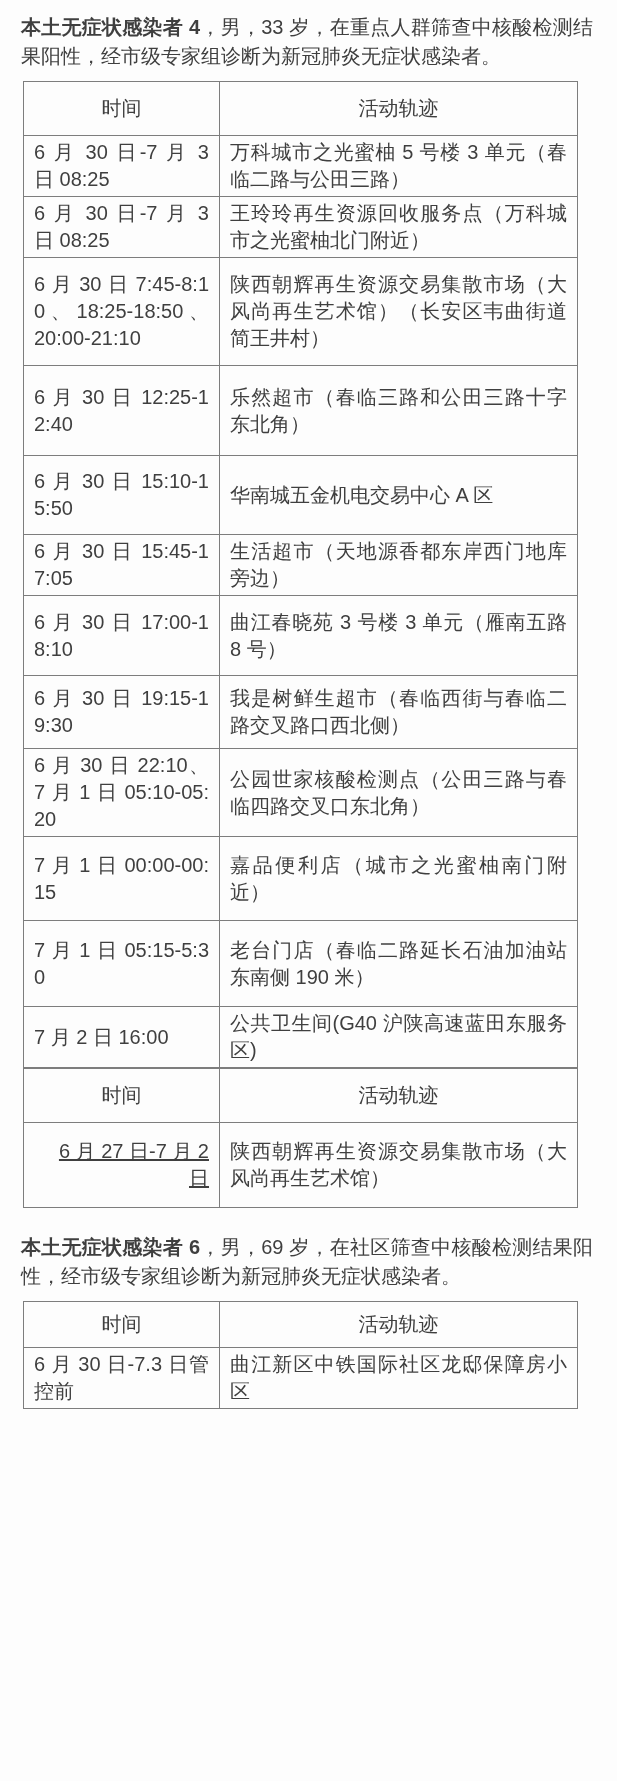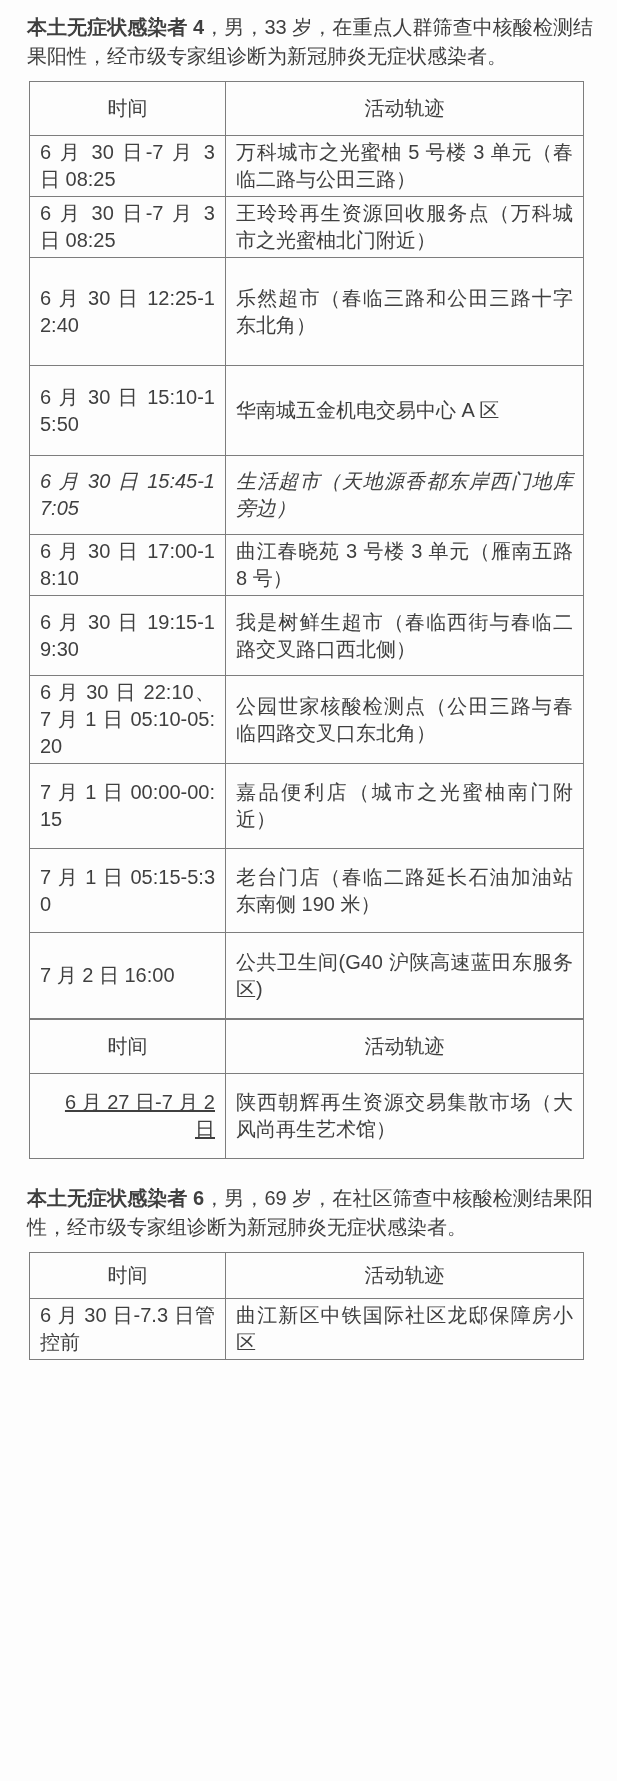--- a/index.html
+++ b/index.html
@@ -9,21 +9,21 @@
     overflow: hidden;
     background: #fdfdfd;
     color: #3f3f3f;
     font-family: "Liberation Sans", "DejaVu Sans", sans-serif;
     font-size: 20px;
   }
   .page {
     box-sizing: border-box;
     width: 617px;
     height: 1781px;
-    padding: 13px 24px 0 27px;
+    padding: 13px 24px 0 21px;
   }
   p.case-intro {
     margin: 0 0 10px 0;
     line-height: 29px;
     text-align: justify;
   }
   section + section p.case-intro { margin-top: 25px; }
   p.case-intro b { font-weight: bold; }
   table.activity-table {
     border-collapse: collapse;
@@ -45,21 +45,21 @@
   table.activity-table col.c-act  { width: 358px; }
   table.activity-table th { }
   td.time { text-align: justify; }
   td.activity { text-align: justify; }
   
   #t0 thead tr { height: 54px; }
   #t0 tbody tr:nth-child(1)  { height: 60px; }
   #t0 tbody tr:nth-child(2)  { height: 53px; }
   #t0 tbody tr:nth-child(3)  { height: 108px; }
   #t0 tbody tr:nth-child(4)  { height: 90px; }
-  #t0 tbody tr:nth-child(5)  { height: 79px; font-style: italic; }
+  #t0 tbody tr:nth-child(5)  { height: 79px; }
   #t0 tbody tr:nth-child(6)  { height: 60px; }
   #t0 tbody tr:nth-child(7)  { height: 80px; }
   #t0 tbody tr:nth-child(8)  { height: 73px; }
   #t0 tbody tr:nth-child(9)  { height: 85px; }
   #t0 tbody tr:nth-child(10) { height: 84px; }
   #t0 tbody tr:nth-child(11) { height: 86px; }
   #t0 tbody tr:nth-child(12) { height: 55px; }
   #t0 tbody tr:nth-child(13) { height: 82px; }
   #t1 thead tr { height: 54px; }
   #t1 tbody tr:nth-child(1) { height: 85px; }
@@ -87,20 +87,24 @@
         </tr>
       </thead>
       <tbody>
           <tr>
             <td class="time">6 月 30 日-7 月 3 日 08:25</td>
             <td class="activity">万科城市之光蜜柚 5 号楼 3 单元（春临二路与公田三路）</td>
           </tr>
           <tr>
             <td class="time">6 月 30 日-7 月 3 日 08:25</td>
             <td class="activity">王玲玲再生资源回收服务点（万科城市之光蜜柚北门附近）</td>
+          </tr>
+          <tr>
+            <td class="time">6 月 30 日 7:45-8:10 、 18:25-18:50 、 20:00-21:10</td>
+            <td class="activity">陕西朝辉再生资源交易集散市场（大风尚再生艺术馆）（长安区韦曲街道简王井村）</td>
           </tr>
           <tr>
             <td class="time">6 月 30 日 12:25-12:40</td>
             <td class="activity">乐然超市（春临三路和公田三路十字东北角）</td>
           </tr>
           <tr>
             <td class="time">6 月 30 日 15:10-15:50</td>
             <td class="activity">华南城五金机电交易中心 A 区</td>
           </tr>
           <tr>

